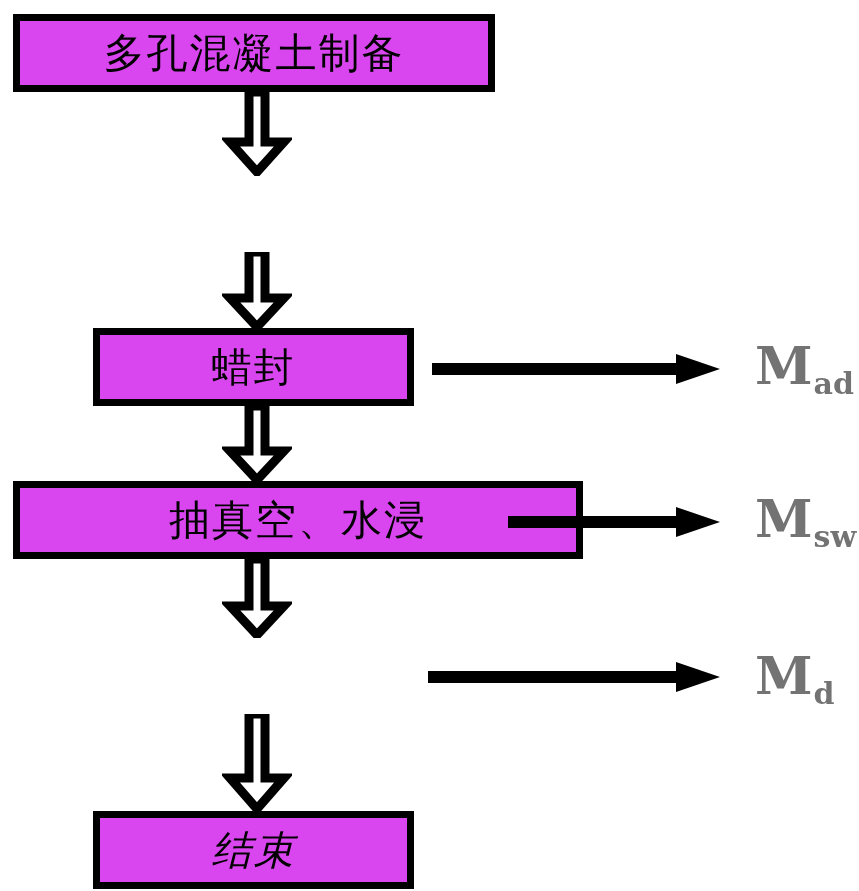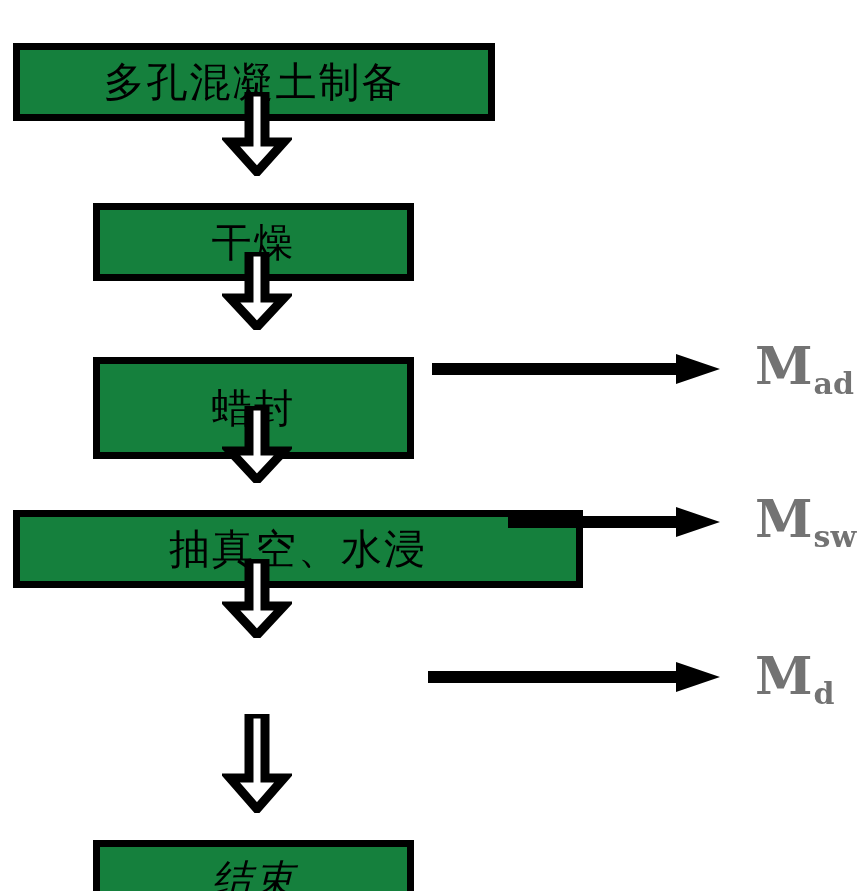--- a/index.html
+++ b/index.html
@@ -3,23 +3,23 @@
 <meta charset="utf-8">
 <style>
   html,body{margin:0;padding:0;background:#ffffff;}
   body{width:859px;height:891px;overflow:hidden;
        font-family:"DejaVu Sans","Liberation Sans",sans-serif;}
   #canvas{position:relative;width:859px;height:891px;background:#fff;}
 
   .node{
     position:absolute;
     box-sizing:border-box;
-    background:#15803d;
+    background:#d946ef;
     border:7px solid #000000;
-    display:flex;align-items:center;justify-content:center;margin-top:29px;
+    display:flex;align-items:center;justify-content:center;
   }
   .node .label{
     font-family:"DejaVu Sans","Liberation Sans",sans-serif;
     font-size:40px;
     line-height:1;
     color:#000;
     letter-spacing:2px;
     white-space:nowrap;
     font-weight:500;
   }
@@ -46,25 +46,22 @@
 </style>
 </head>
 <body>
 
 <div id="canvas">
 
   <div class="node wide" style="left:13px;top:14px;width:482px;height:78px;">
     <span class="label">多孔混凝土制备</span>
   </div>
 
-  <div class="node narrow" style="left:93px;top:174px;width:321px;height:78px;">
-    <span class="label">干燥</span>
-  </div>
 
-  <div class="node narrow" style="left:93px;top:328px;width:321px;height:102px;justify-content:center;">
+  <div class="node narrow" style="left:93px;top:328px;width:321px;height:78px;justify-content:center;">
     <span class="label">蜡封</span>
   </div>
 
   <div class="node wide" style="left:13px;top:481px;width:570px;height:78px;">
     <span class="label">抽真空、水浸</span>
   </div>
 
 
   <div class="node narrow" style="left:93px;top:811px;width:321px;height:78px;font-style:italic;">
     <span class="label">结束</span>

